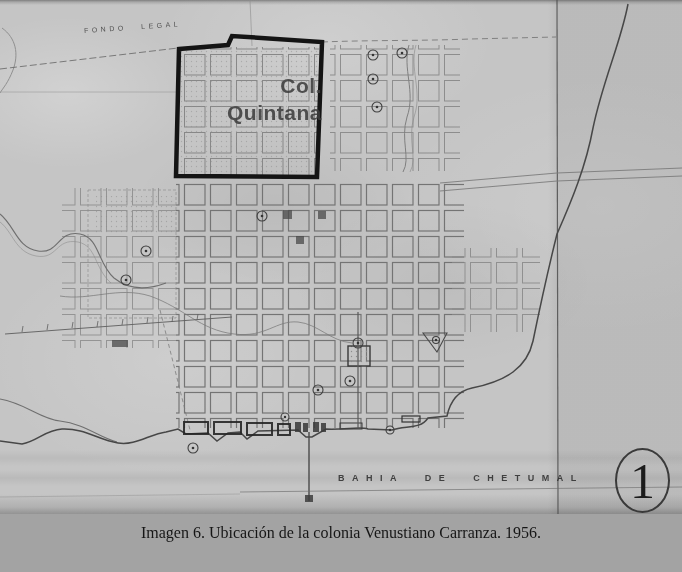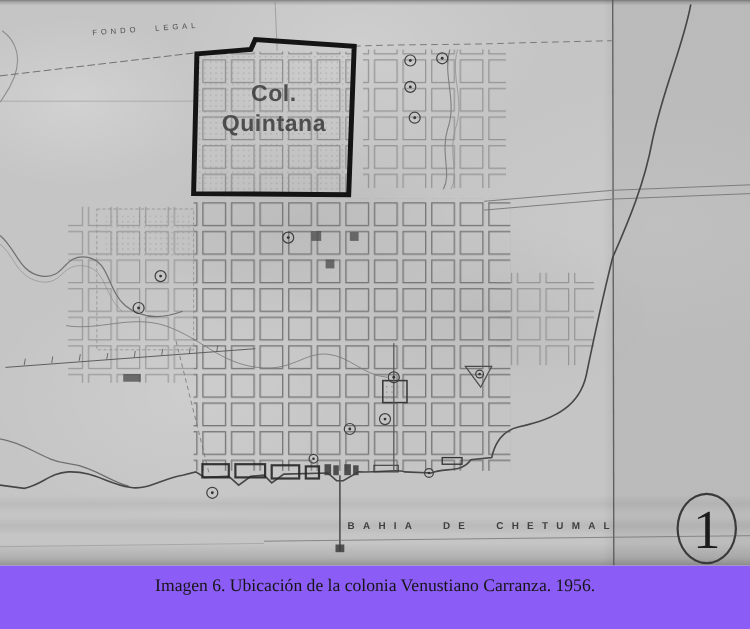--- a/index.html
+++ b/index.html
@@ -27,38 +27,38 @@
   .photo svg{position:absolute;left:0;top:0;}
   
   .fondo-legal{
     position:absolute;left:84px;top:27px;width:130px;
     transform:rotate(-4deg);transform-origin:left center;
     font-size:7px;letter-spacing:3.5px;word-spacing:9px;
     color:#3a3a3a;opacity:.85;white-space:nowrap;
   }
   .colonia-label{
     position:absolute;left:176px;top:72px;width:146px;
-    text-align:center;font-weight:700;font-size:21px;line-height:27px;
+    text-align:right;font-weight:700;font-size:21px;line-height:27px;
     color:rgba(62,62,62,.88);letter-spacing:.5px;
   }
   .bay-label{
-    position:absolute;left:316px;top:473px;
+    position:absolute;left:338px;top:473px;
     font-size:9px;font-weight:700;letter-spacing:7.5px;word-spacing:11px;
     color:#222222;opacity:.8;white-space:nowrap;
   }
   .sheet-circle{
     position:absolute;left:615px;top:448px;width:51px;height:61px;
     border:2.5px solid #3a3a3a;border-radius:50%;
     display:flex;align-items:center;justify-content:center;
     font-family:"Liberation Serif",serif;font-size:50px;color:#1b1b1b;
     background:rgba(255,255,255,.03);
   }
   
   .caption{
-    width:682px;height:58px;background:#8b5cf6;
+    width:682px;height:58px;background:#a3a3a3;
     padding-top:8px;box-sizing:border-box;
     text-align:center;font-family:"Liberation Serif",serif;
     color:#161616;
   }
   .caption .line{font-size:16px;line-height:21px;}
 </style>
 </head>
 <body>
 
 <div class="figure">

